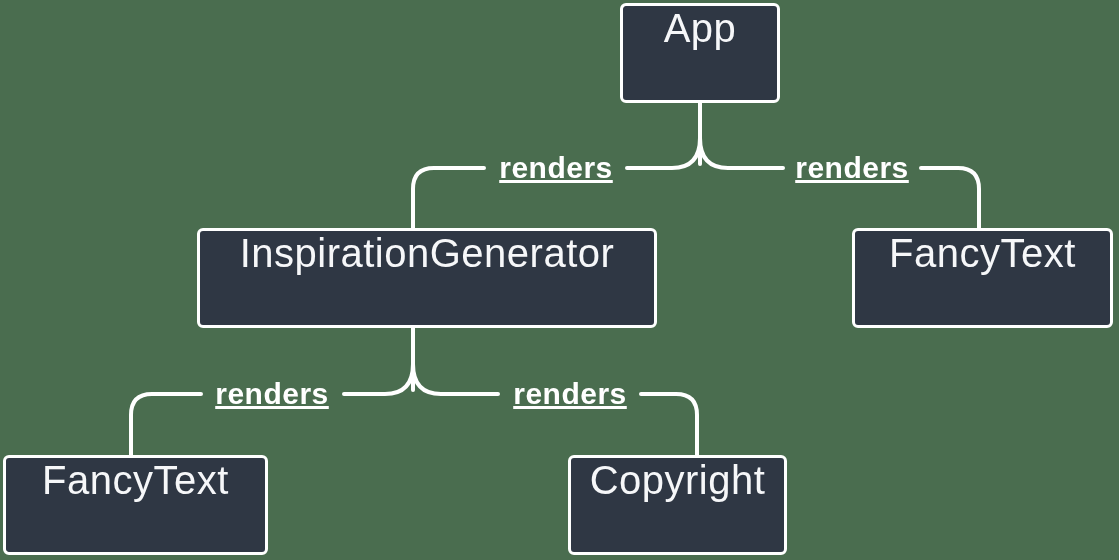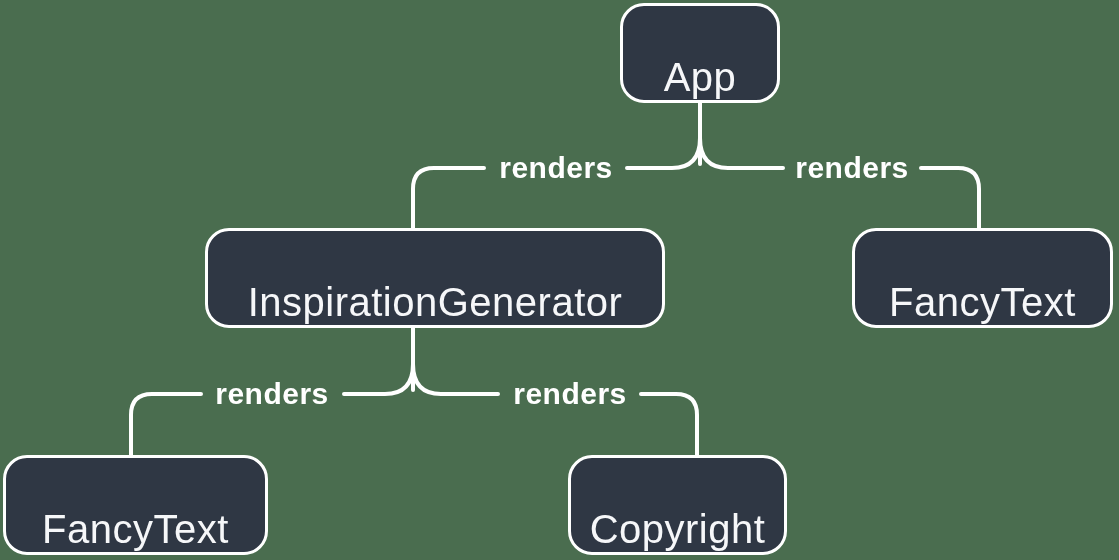--- a/index.html
+++ b/index.html
@@ -15,43 +15,44 @@
     width:1119px;height:560px;
     background:var(--bg);
     overflow:hidden;
     font-family:"Liberation Sans", sans-serif;
   }
   .edges-svg{position:absolute;left:0;top:0;width:1119px;height:560px;}
   .edges-svg path{stroke:var(--edge);stroke-width:4;fill:none;stroke-linecap:round;}
   .node{
     position:absolute;
     box-sizing:border-box;
-    display:flex;align-items:flex-end;justify-content:center;
+    display:flex;align-items:flex-start;justify-content:center;
     background:var(--node-fill);
     border:3.5px solid var(--node-border);
-    border-radius:24px;
+    border-radius:6px;
     color:var(--node-text);
     font-size:40px;
     font-weight:400;
     letter-spacing:0.5px;
     white-space:nowrap;
   }
   .n-app{left:620px;top:3px;width:160px;height:100px;}
-  .n-ig{left:197px;top:228px;width:460px;height:100px;margin-left:8px;}
+  .n-ig{left:197px;top:228px;width:460px;height:100px;}
   .n-ft-top{left:852px;top:228px;width:261px;height:100px;}
   .n-ft-bottom{left:3px;top:455px;width:265px;height:100px;}
   .n-copyright{left:568px;top:455px;width:219px;height:100px;}
   .edge-label{
     position:absolute;
     transform:translate(-50%,-50%);
     color:var(--edge);
     font-size:30px;
     font-weight:700;
     letter-spacing:0.5px;
     white-space:nowrap;
+    text-decoration:underline;
   }
   .el-1{left:556px;top:168px;}
   .el-2{left:852px;top:168px;}
   .el-3{left:272px;top:394px;}
   .el-4{left:570px;top:394px;}
 </style>
 </head>
 <body>
 
 <div class="canvas">

